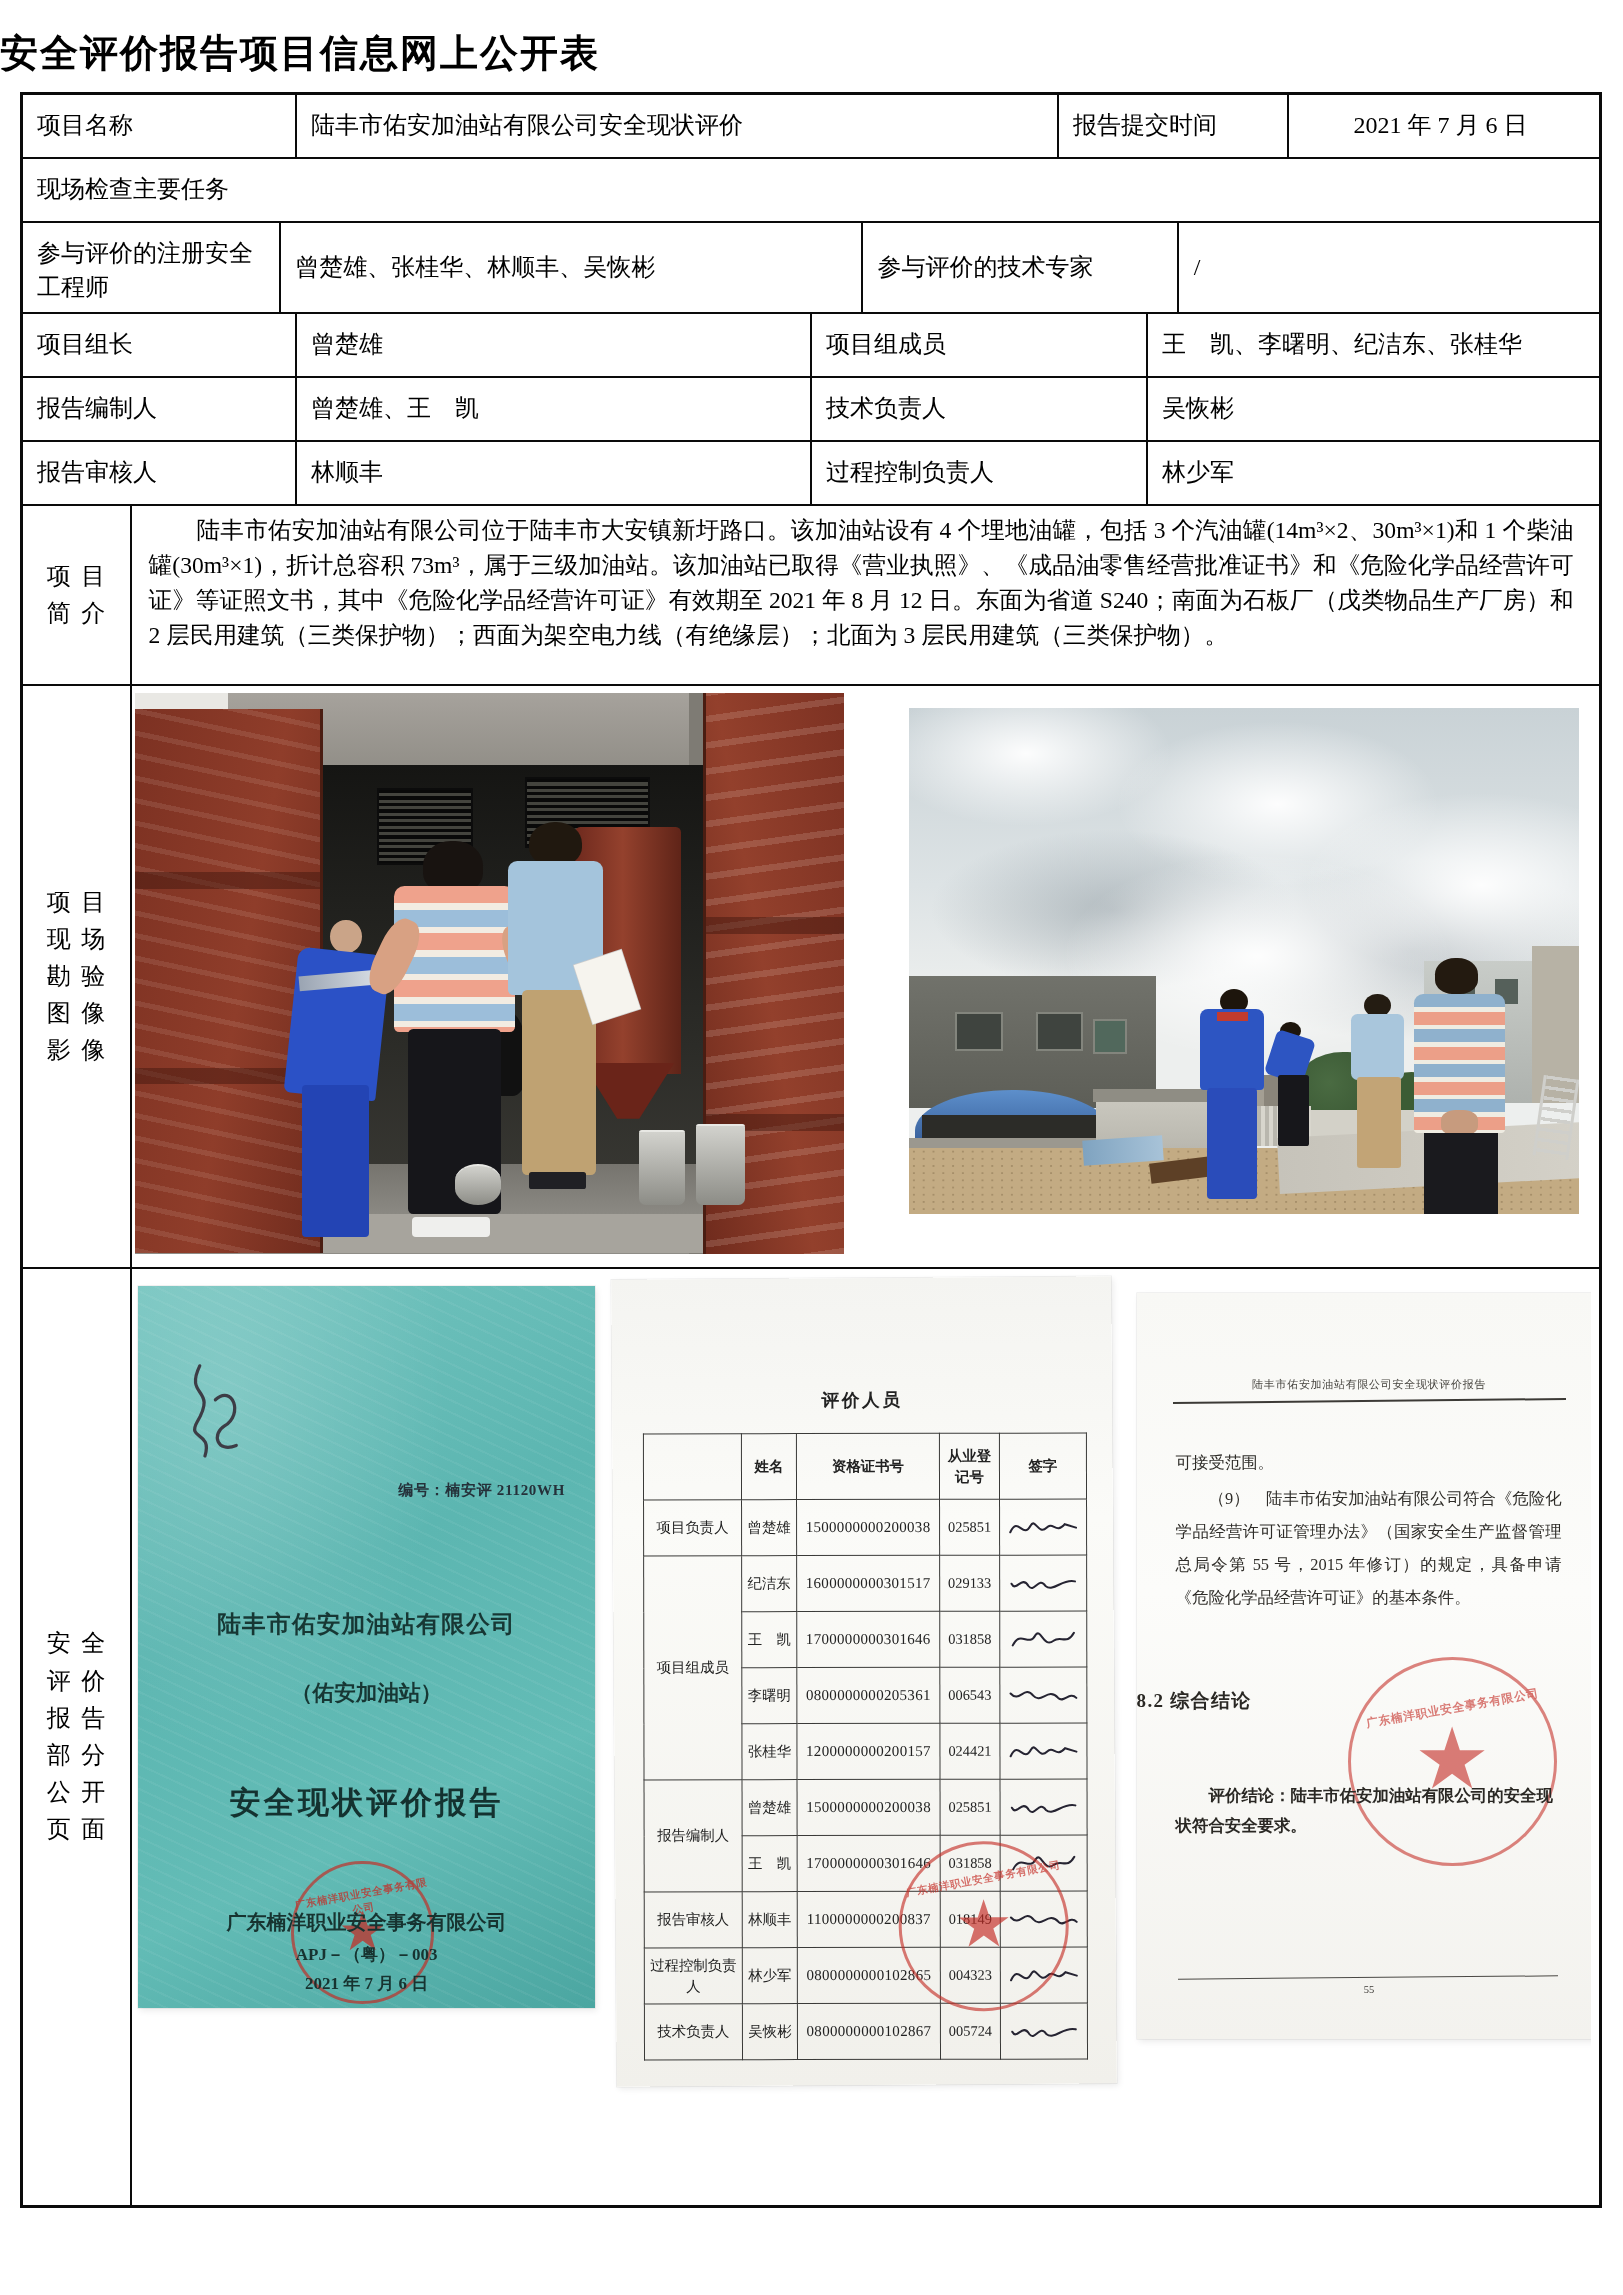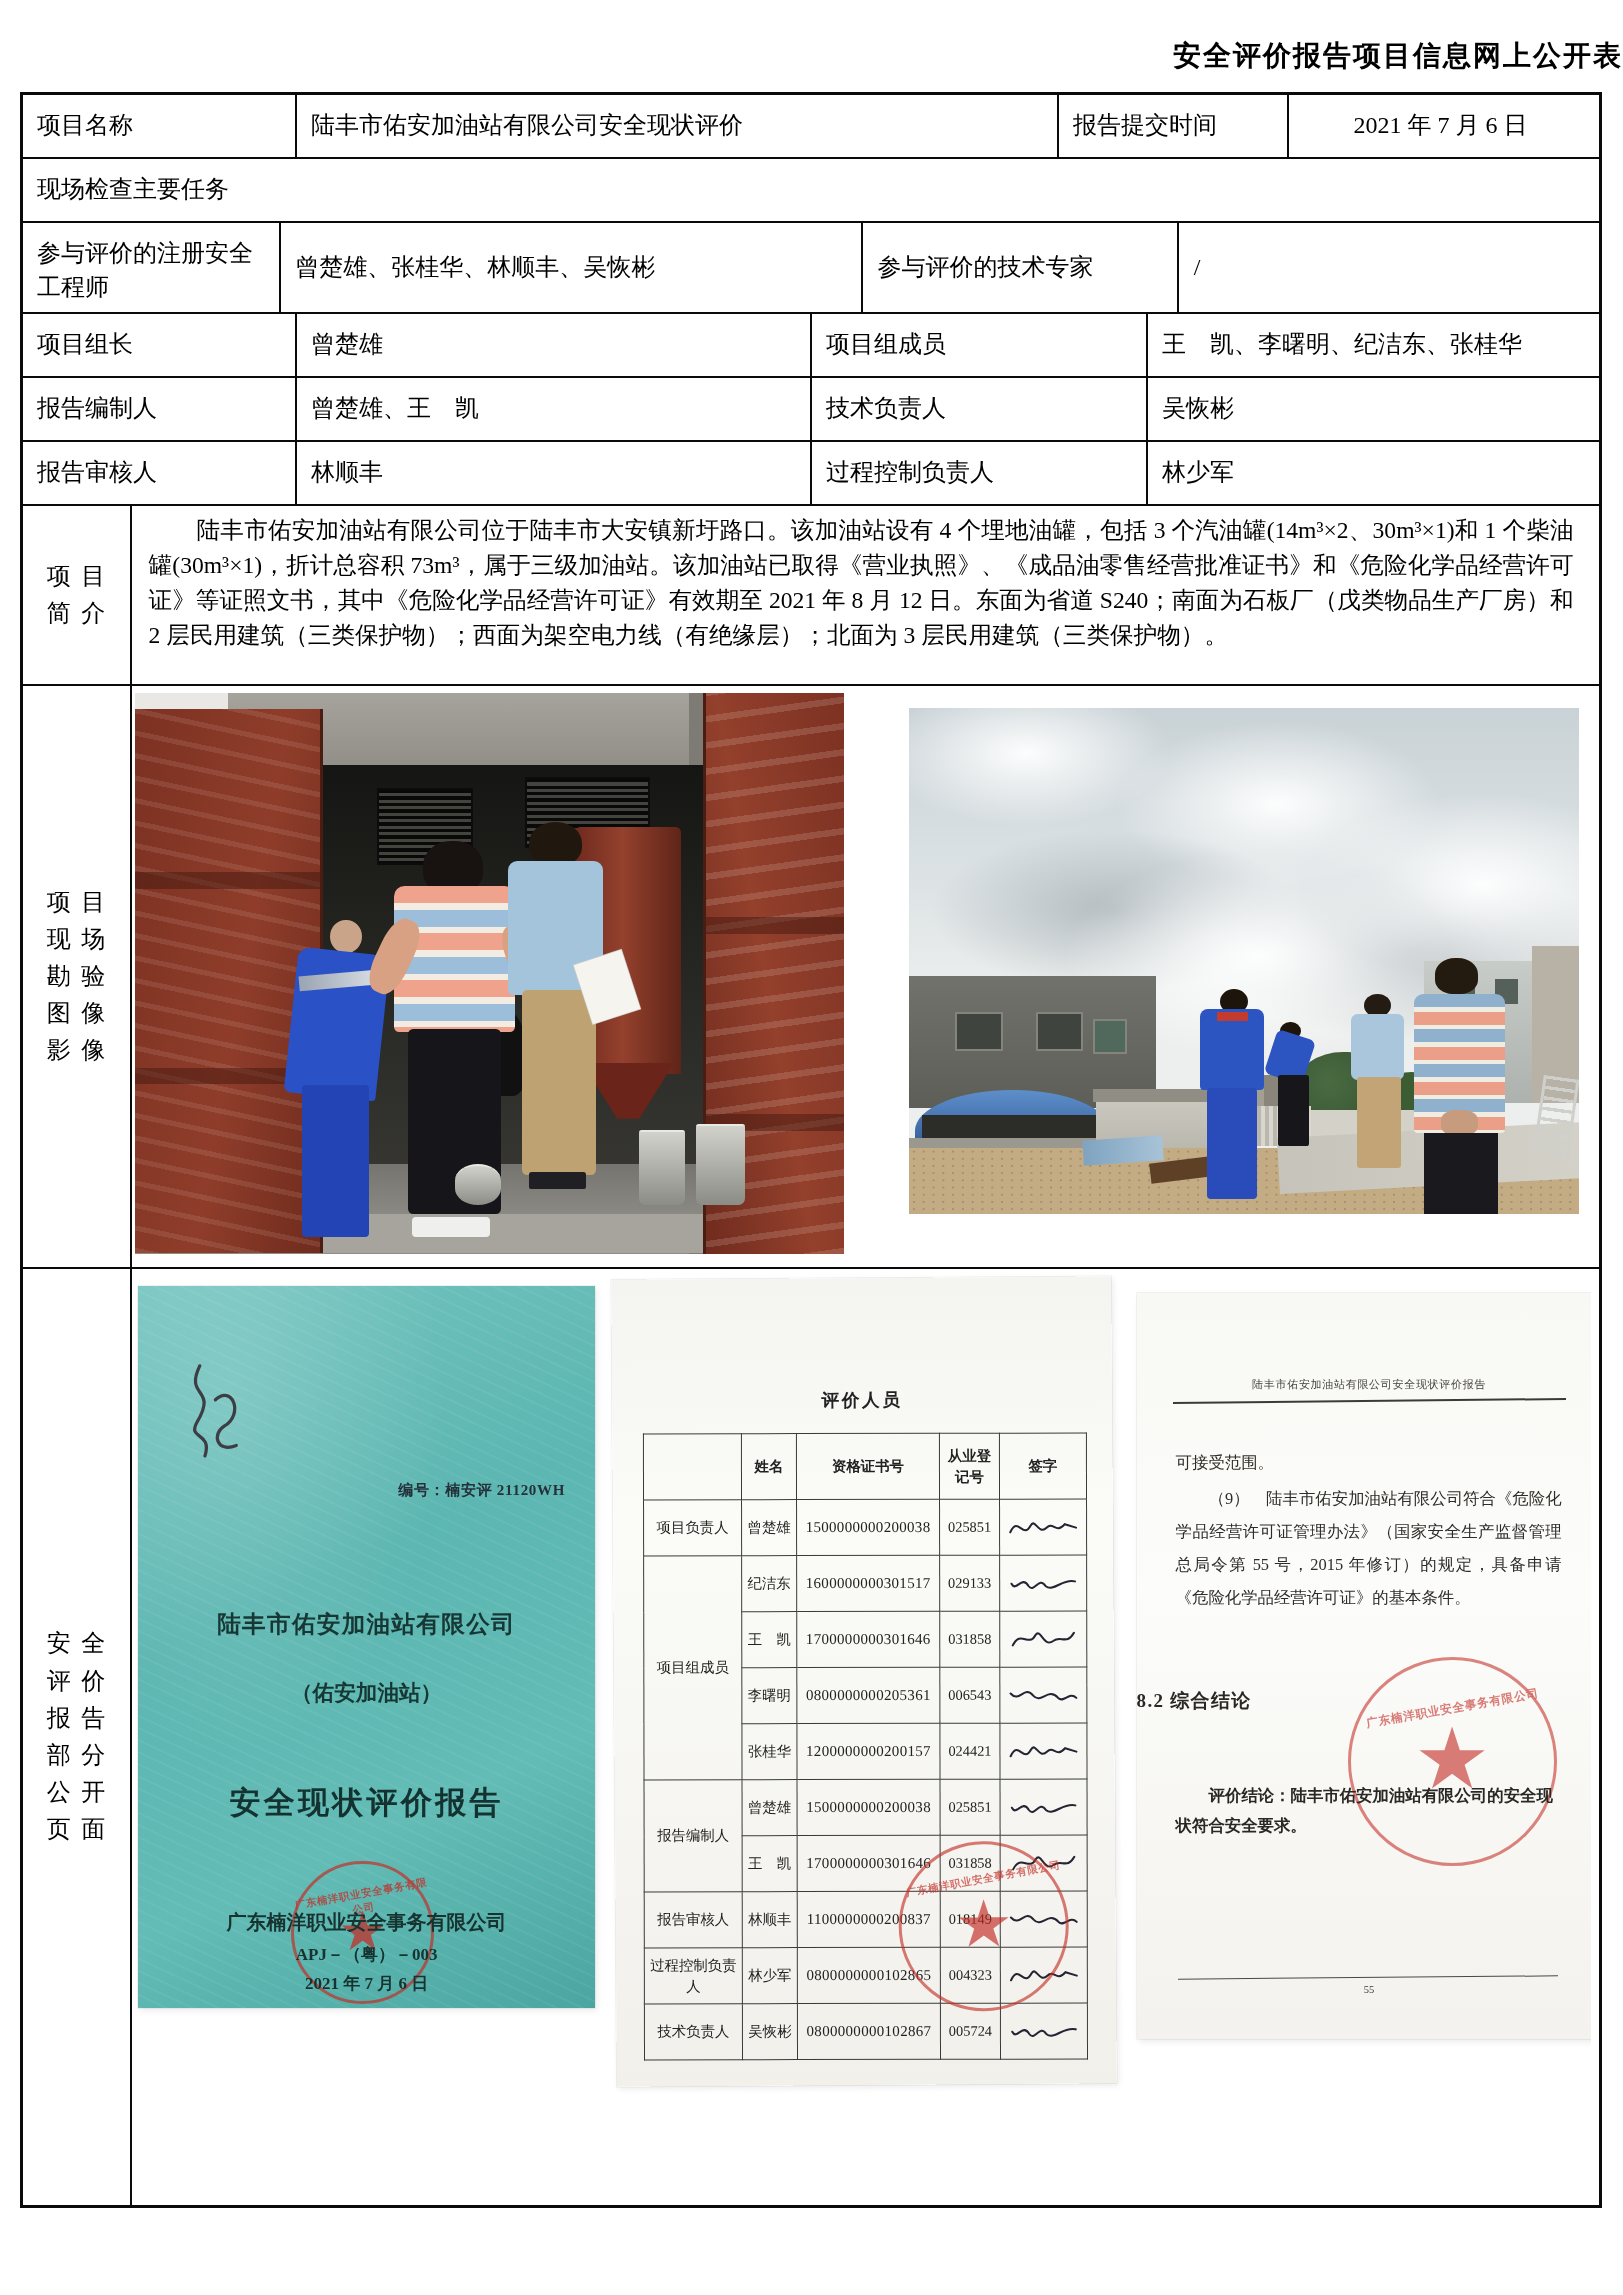--- a/index.html
+++ b/index.html
@@ -1,18 +1,18 @@
 <!DOCTYPE html>
 <html style="font-size:10.5px"><head>
 <meta charset="utf-8">
 <style>
   html,body{margin:0;padding:0;background:#ffffff;}
   body{width:1623px;height:2295px;font-family:"Liberation Serif","DejaVu Serif",serif;color:#000;}
   .page{position:relative;width:1623px;height:2295px;background:#fff;overflow:hidden;}
-  .doc-title{position:absolute;top:18px;left:0;width:100%;text-align:right;font-size:28px;font-weight:bold;
+  .doc-title{position:absolute;top:3px;left:0;width:100%;text-align:left;font-size:38px;font-weight:bold;
     font-family:"Liberation Sans","DejaVu Sans",sans-serif;letter-spacing:2px;}
   
   .table{position:absolute;left:19.6px;top:92px;width:1576px;border:3.3px solid #0a0a0a;background:#fff;}
   .trow{display:flex;}
   .trow + .trow{border-top:2px solid #0a0a0a;}
   .cell{border-left:2px solid #0a0a0a;box-sizing:border-box;font-size:24px;display:flex;align-items:center;
     padding:3.9px 6.5px 3.9px 14.4px;line-height:1.4;overflow:hidden;}
   .cell:first-child{border-left:none;}
   .cell.center{justify-content:center;padding-left:6.5px;}
   .vlabel{flex-direction:column;justify-content:center;align-items:center;padding:0;}

